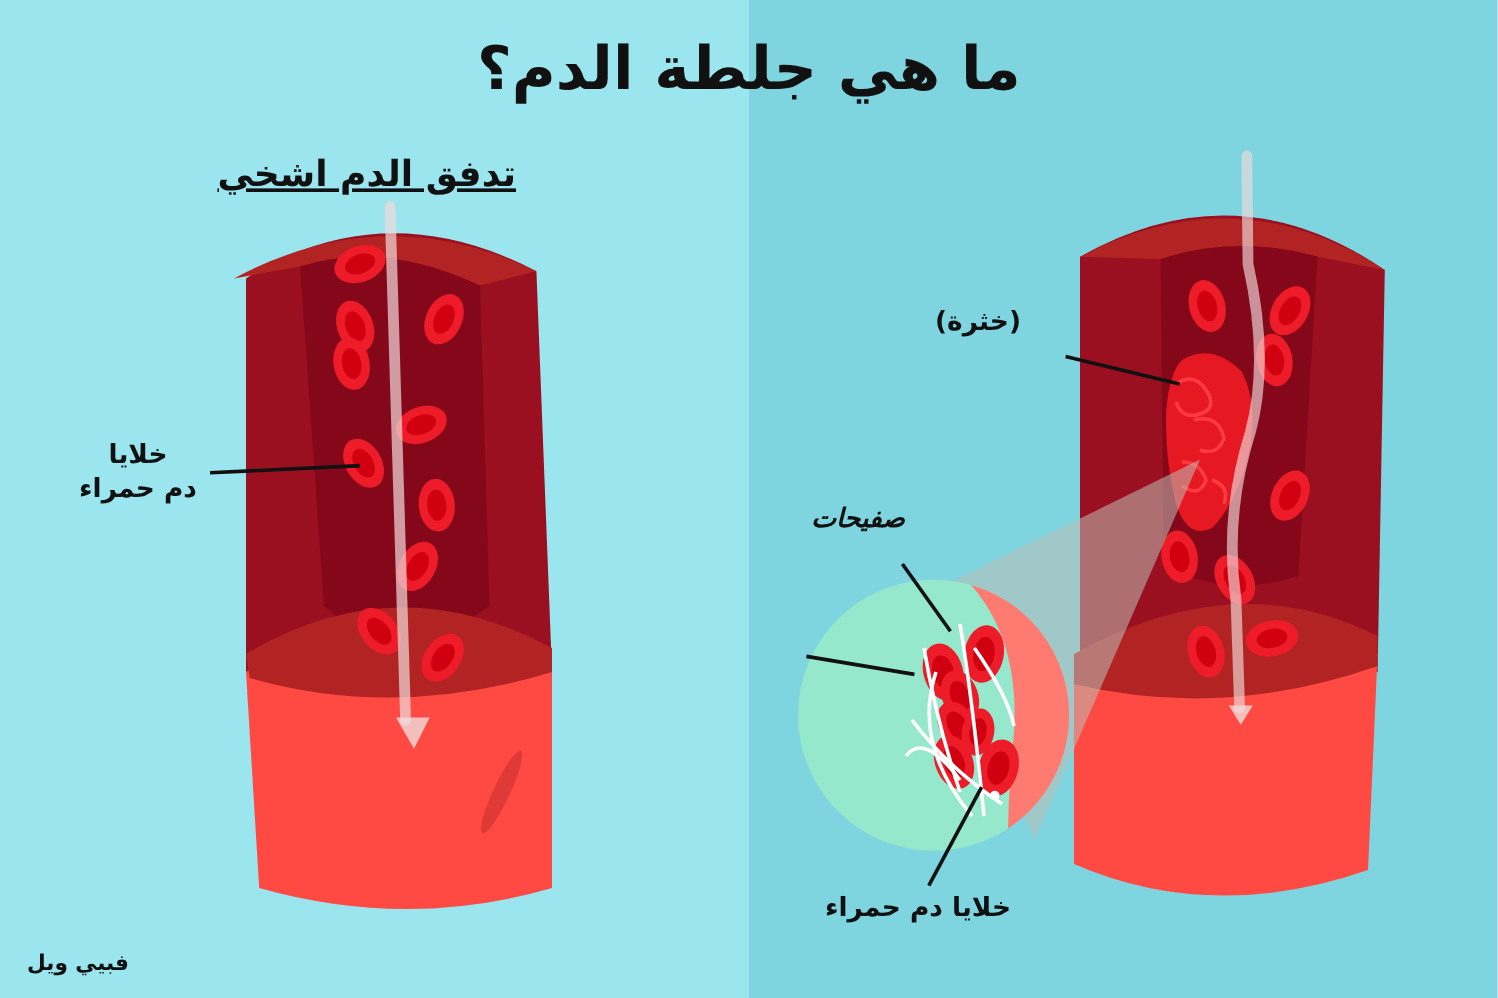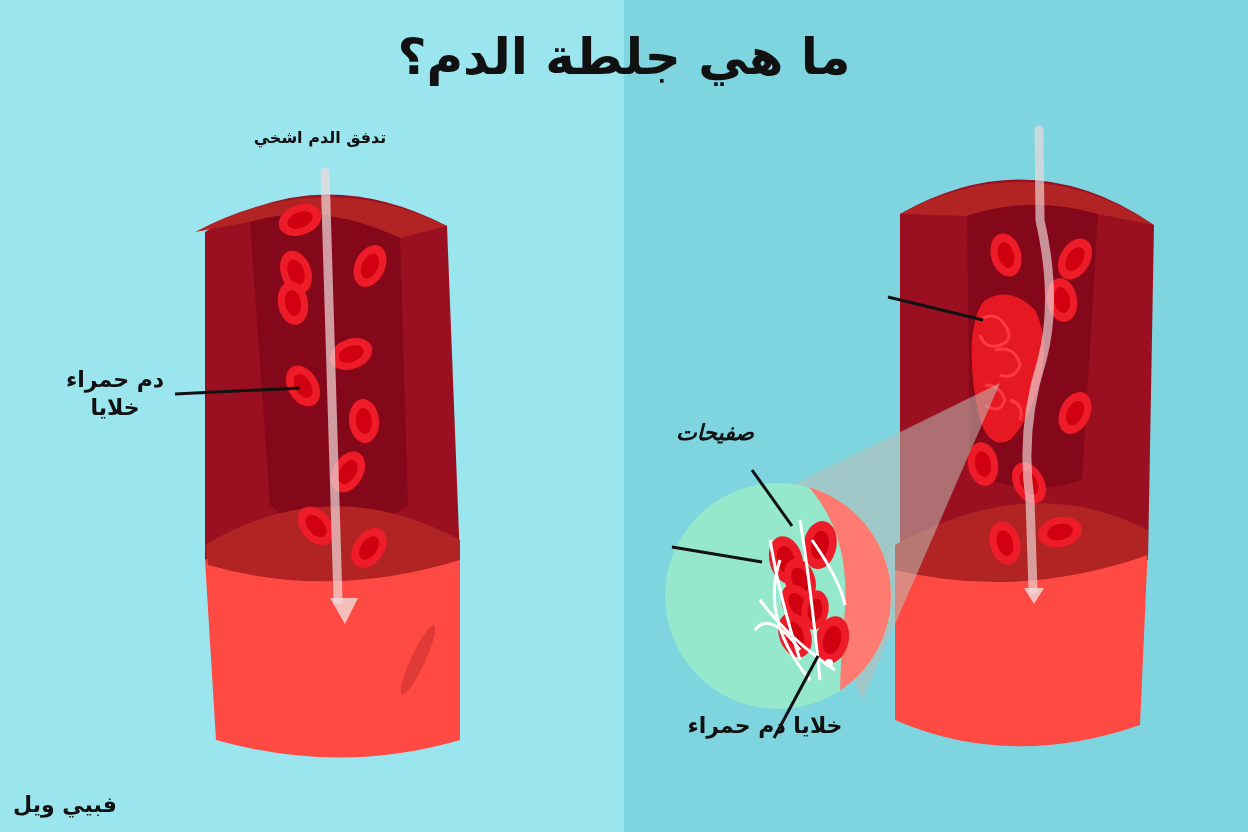--- a/index.html
+++ b/index.html
@@ -3,26 +3,26 @@
 <meta charset="utf-8">
 <style>
   html,body{margin:0;padding:0;}
   body{width:1248px;height:832px;overflow:hidden;position:relative;font-family:"DejaVu Sans",sans-serif;}
   .panel{position:absolute;top:0;height:832px;}
   .panel-left{left:0;width:624px;background:#9be5ef;}
   .panel-right{left:624px;width:624px;background:#7fd5df;}
   svg.art{position:absolute;left:0;top:0;}
   .lbl{position:absolute;color:#111;font-weight:bold;direction:rtl;text-align:center;white-space:nowrap;}
   .title{top:28px;left:0;width:1248px;font-size:50px;}
-  .t-flow{top:128px;left:200px;width:240px;font-size:16px;}
+  .t-flow{top:128px;left:190px;width:240px;font-size:30px;text-decoration:underline;}
   .t-rbc-left{top:366px;left:40px;width:150px;font-size:22px;line-height:28px;}
   .t-clot{top:254px;left:740px;width:150px;font-size:22px;line-height:30px;}
   .t-platelets{top:420px;left:640px;width:150px;font-size:22px;font-style:italic;}
-  .t-rbc-right{top:713px;left:660px;width:210px;font-size:22px;}
-  .t-credit{top:792px;left:0px;width:130px;font-size:22px;}
+  .t-rbc-right{top:744px;left:660px;width:210px;font-size:22px;}
+  .t-credit{top:792px;left:0px;width:130px;font-size:18px;}
 </style>
 </head>
 <body>
 
 <div class="panel panel-left"></div>
 <div class="panel panel-right"></div>
 
 <svg class="art" width="1248" height="832" viewBox="0 0 1248 832">
   <defs>
     <g id="rbc">
@@ -112,20 +112,21 @@
     <circle cx="829" cy="663" r="4" fill="#fff"></circle>
   </g>
   <line x1="752" y1="470" x2="792" y2="526" stroke="#111" stroke-width="3"></line>
   <line x1="672" y1="547" x2="762" y2="562" stroke="#111" stroke-width="3"></line>
   <line x1="818" y1="656" x2="774" y2="738" stroke="#111" stroke-width="3"></line>
 </svg>
 
 <div class="lbl title">ما هي جلطة الدم؟</div>
 <div class="lbl t-flow">تدفق الدم اشخي</div>
 <div class="lbl t-rbc-left">
+  <div>خلايا</div>
   <div>دم حمراء</div>
-  <div>خلايا</div>
 </div>
 <div class="lbl t-clot">
+  <div>(خثرة)</div>
 </div>
 <div class="lbl t-platelets">صفيحات</div>
 <div class="lbl t-rbc-right">خلايا دم حمراء</div>
 <div class="lbl t-credit">فبيي ويل</div>
 
 </body></html>

